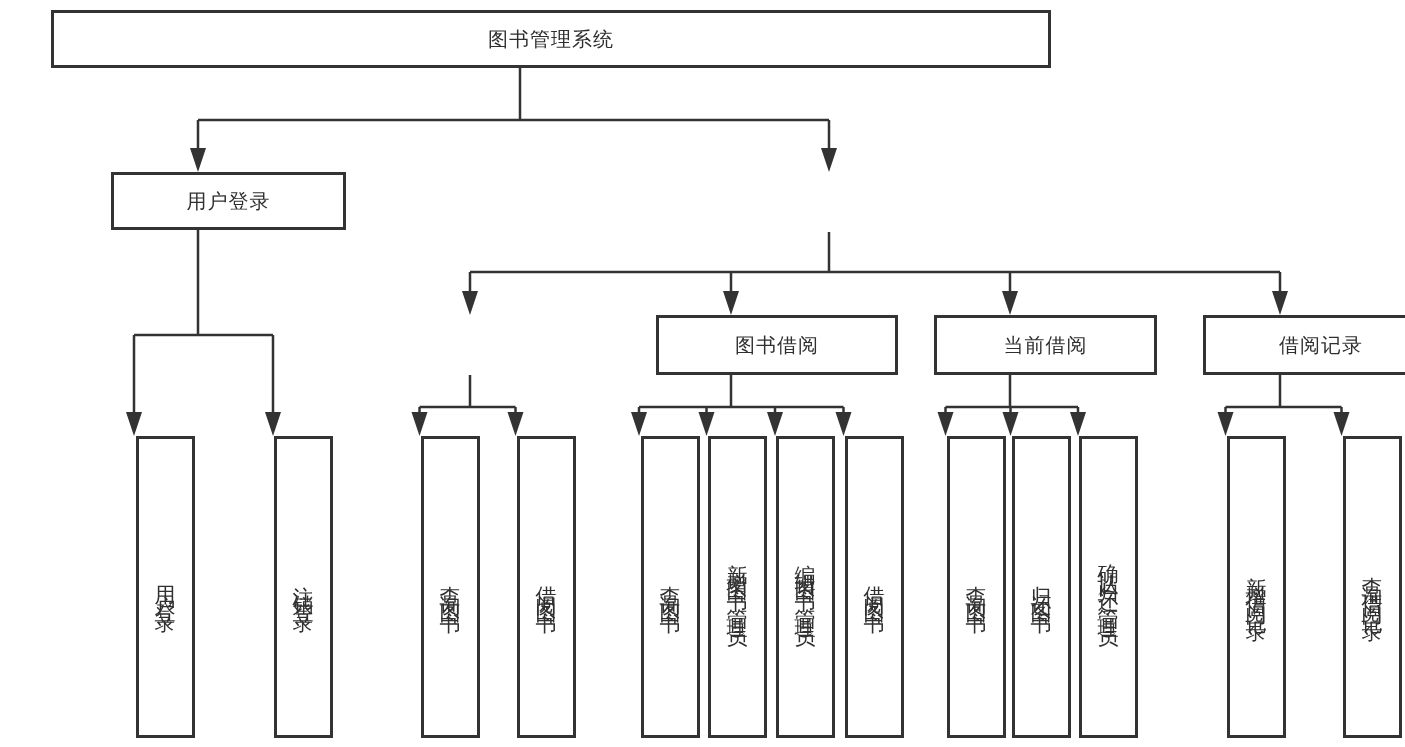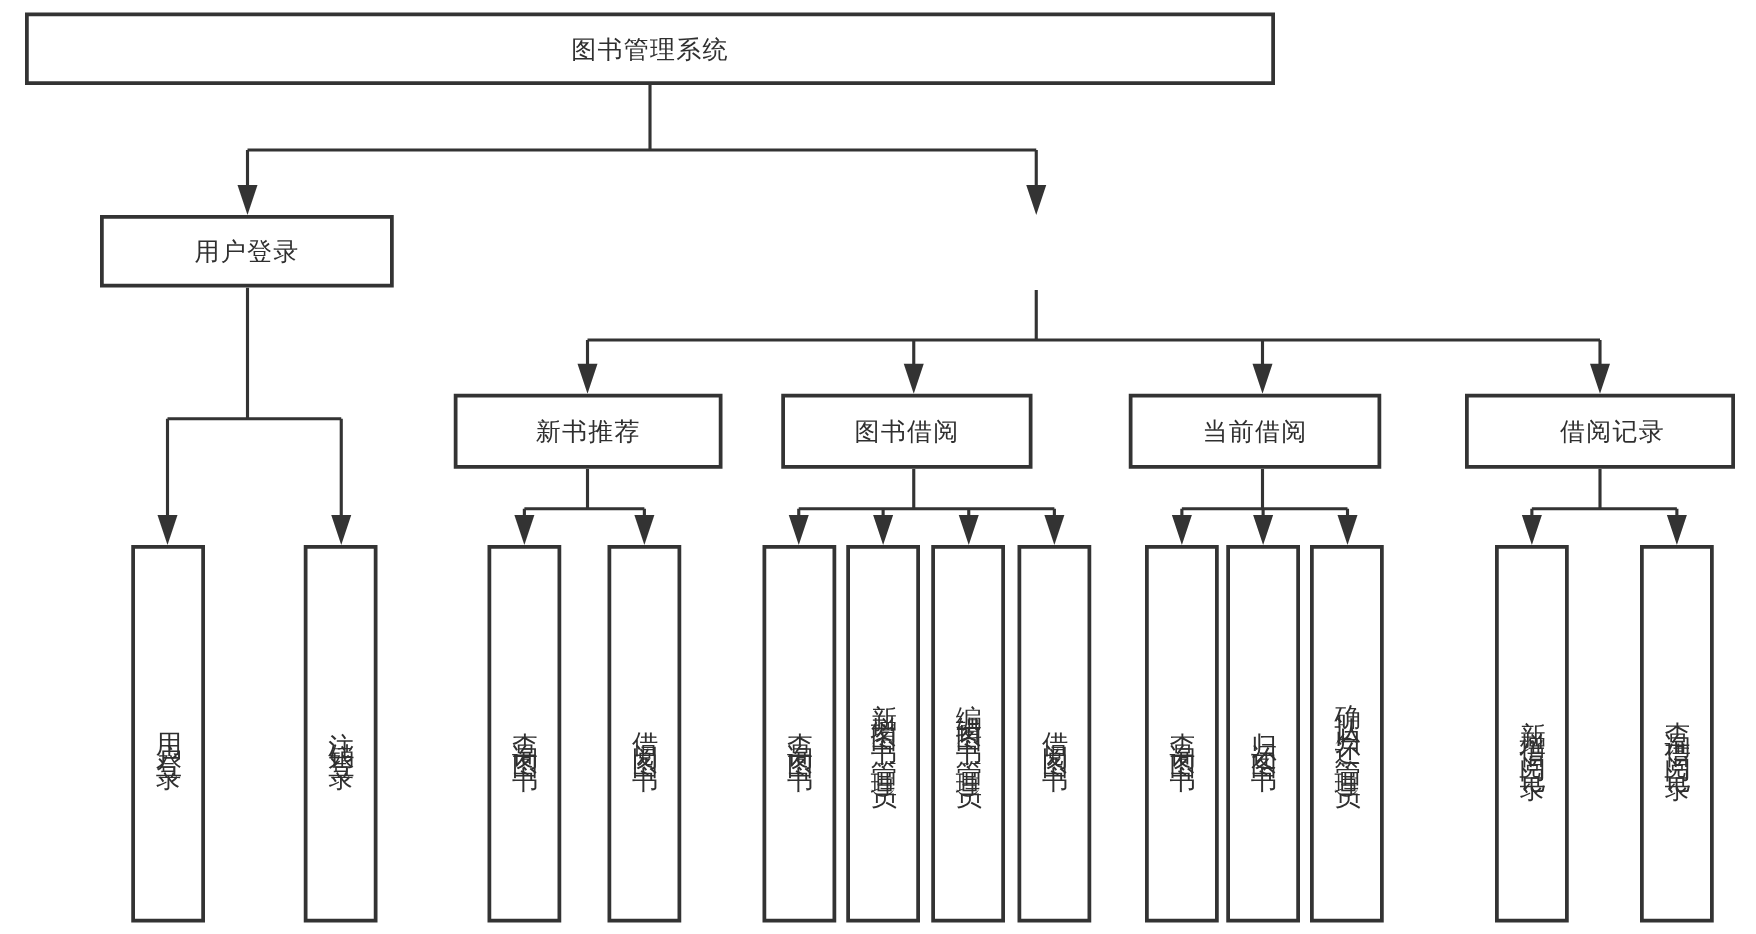--- a/index.html
+++ b/index.html
@@ -22,37 +22,38 @@
   .node {
     position: absolute;
     background: #ffffff;
     border: 3px solid #333333;
     display: flex;
     align-items: center;
     justify-content: center;
     font-size: 20px;
     letter-spacing: 1px;
     color: #2f2f2f;
+    margin-left: 31px;
   }
   .node.leaf span.vtext {
     writing-mode: vertical-rl;
     font-size: 21px;
     letter-spacing: 9px;
     line-height: 1;
     white-space: nowrap;
   }
   
   .n-root  { left: 20px;  top: 10px;  width: 1000px; height: 58px; }
   
   .n-l2a   { left: 80px;  top: 172px; width: 235px;  height: 58px; }
   .n-l2b   { left: 710px; top: 172px; width: 238px;  height: 60px; }
   
   .n-l3a   { left: 363px;  top: 315px; width: 215px; height: 60px; }
-  .n-l3b   { left: 625px;  top: 315px; width: 201px; height: 60px; }
-  .n-l3c   { left: 903px;  top: 315px; width: 202px; height: 60px; }
+  .n-l3b   { left: 625px;  top: 315px; width: 242px; height: 60px; }
+  .n-l3c   { left: 903px;  top: 315px; width: 223px; height: 60px; }
   .n-l3d   { left: 1172px; top: 315px; width: 216px; height: 60px; padding-left: 20px; }
   
   .leaf { top: 436px; width: 59px; height: 302px; }
   .lf-1  { left: 105px; }
   .lf-2  { left: 243px; }
   .lf-3  { left: 390px; }
   .lf-4  { left: 486px; }
   .lf-5  { left: 610px; }
   .lf-6  { left: 677px; }
   .lf-7  { left: 745px; }
@@ -123,23 +124,20 @@
   </svg>
 
   <div class="node n-root">
     <span>图书管理系统</span>
   </div>
 
   <div class="node n-l2a">
     <span>用户登录</span>
   </div>
 
-  <div class="node n-l3a">
-    <span>新书推荐</span>
-  </div>
   <div class="node n-l3b">
     <span>图书借阅</span>
   </div>
   <div class="node n-l3c">
     <span>当前借阅</span>
   </div>
   <div class="node n-l3d">
     <span>借阅记录</span>
   </div>
 

